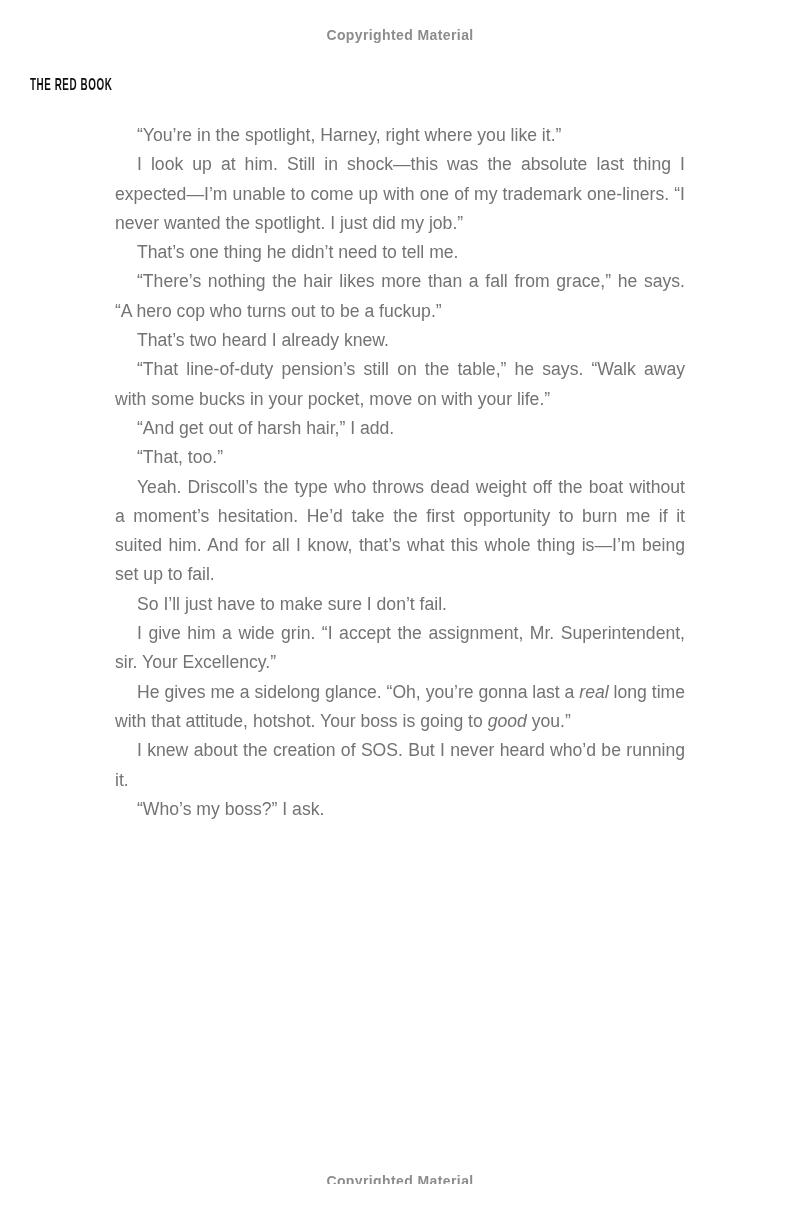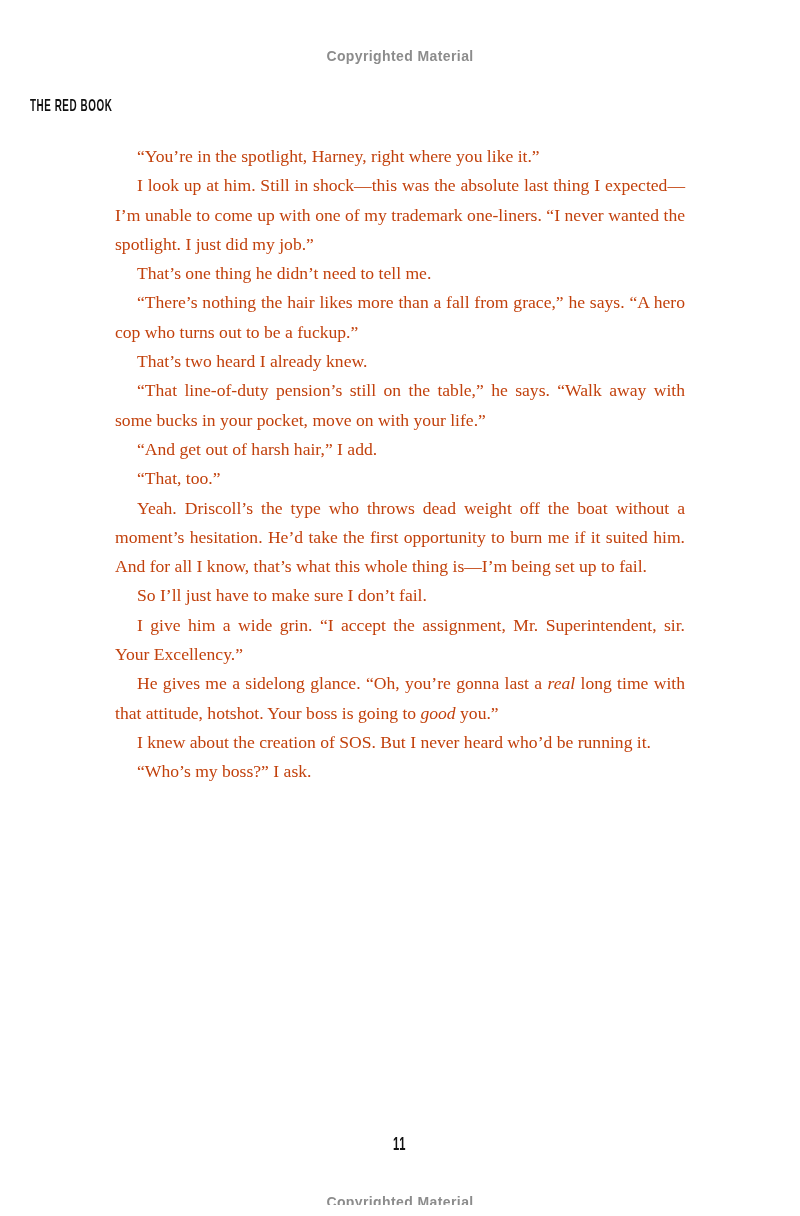--- a/index.html
+++ b/index.html
@@ -7,21 +7,20 @@
     padding: 0;
     background: #ffffff;
   }
   .page {
     position: relative;
     width: 800px;
     height: 1184px;
     background: #ffffff;
     overflow: hidden;
     font-family: "Liberation Serif", serif;
-    margin-top: 21px;
   }
   .notice {
     position: absolute;
     left: 0;
     width: 800px;
     text-align: center;
     font-family: "Liberation Sans", sans-serif;
     font-size: 14px;
     font-weight: 700;
     letter-spacing: 0.4px;
@@ -63,22 +62,22 @@
     top: 121px;
     width: 570px;
   }
   .text-block p.para {
     margin: 0;
     padding: 0;
     text-indent: 22px;
     text-align: justify;
     font-size: 17.6px;
     line-height: 29.3px;
-    color: #c2410c;
-    font-family: Liberation Serif, serif;
+    color: #737373;
+    font-family: Liberation Sans, sans-serif;
   }
   .text-block p.para em {
     font-style: italic;
   }
 </style>
 </head>
 <body>
 
 <div class="page">
 
@@ -98,19 +97,16 @@
       <p class="para"><span>“And get out of harsh hair,” I add.</span></p>
       <p class="para"><span>“That, too.”</span></p>
       <p class="para"><span>Yeah. Driscoll’s the type who throws dead weight off the boat without a moment’s hesitation. He’d take the first opportunity to burn me if it suited him. And for all I know, that’s what this whole thing is—I’m being set up to fail.</span></p>
       <p class="para"><span>So I’ll just have to make sure I don’t fail.</span></p>
       <p class="para"><span>I give him a wide grin. “I accept the assignment, Mr. Super­intendent, sir. Your Excellency.”</span></p>
       <p class="para"><span>He gives me a sidelong glance. “Oh, you’re gonna last a </span><em>real</em><span> long time with that attitude, hotshot. Your boss is going to </span><em>good</em><span> you.”</span></p>
       <p class="para"><span>I knew about the creation of SOS. But I never heard who’d be running it.</span></p>
       <p class="para"><span>“Who’s my boss?” I ask.</span></p>
     </div>
 
-  <div class="page-number-wrap">
-    <span class="condensed pagenum">11</span>
-  </div>
 
   <div class="notice bottom">Copyrighted Material</div>
 
 </div>
 
 </body></html>

